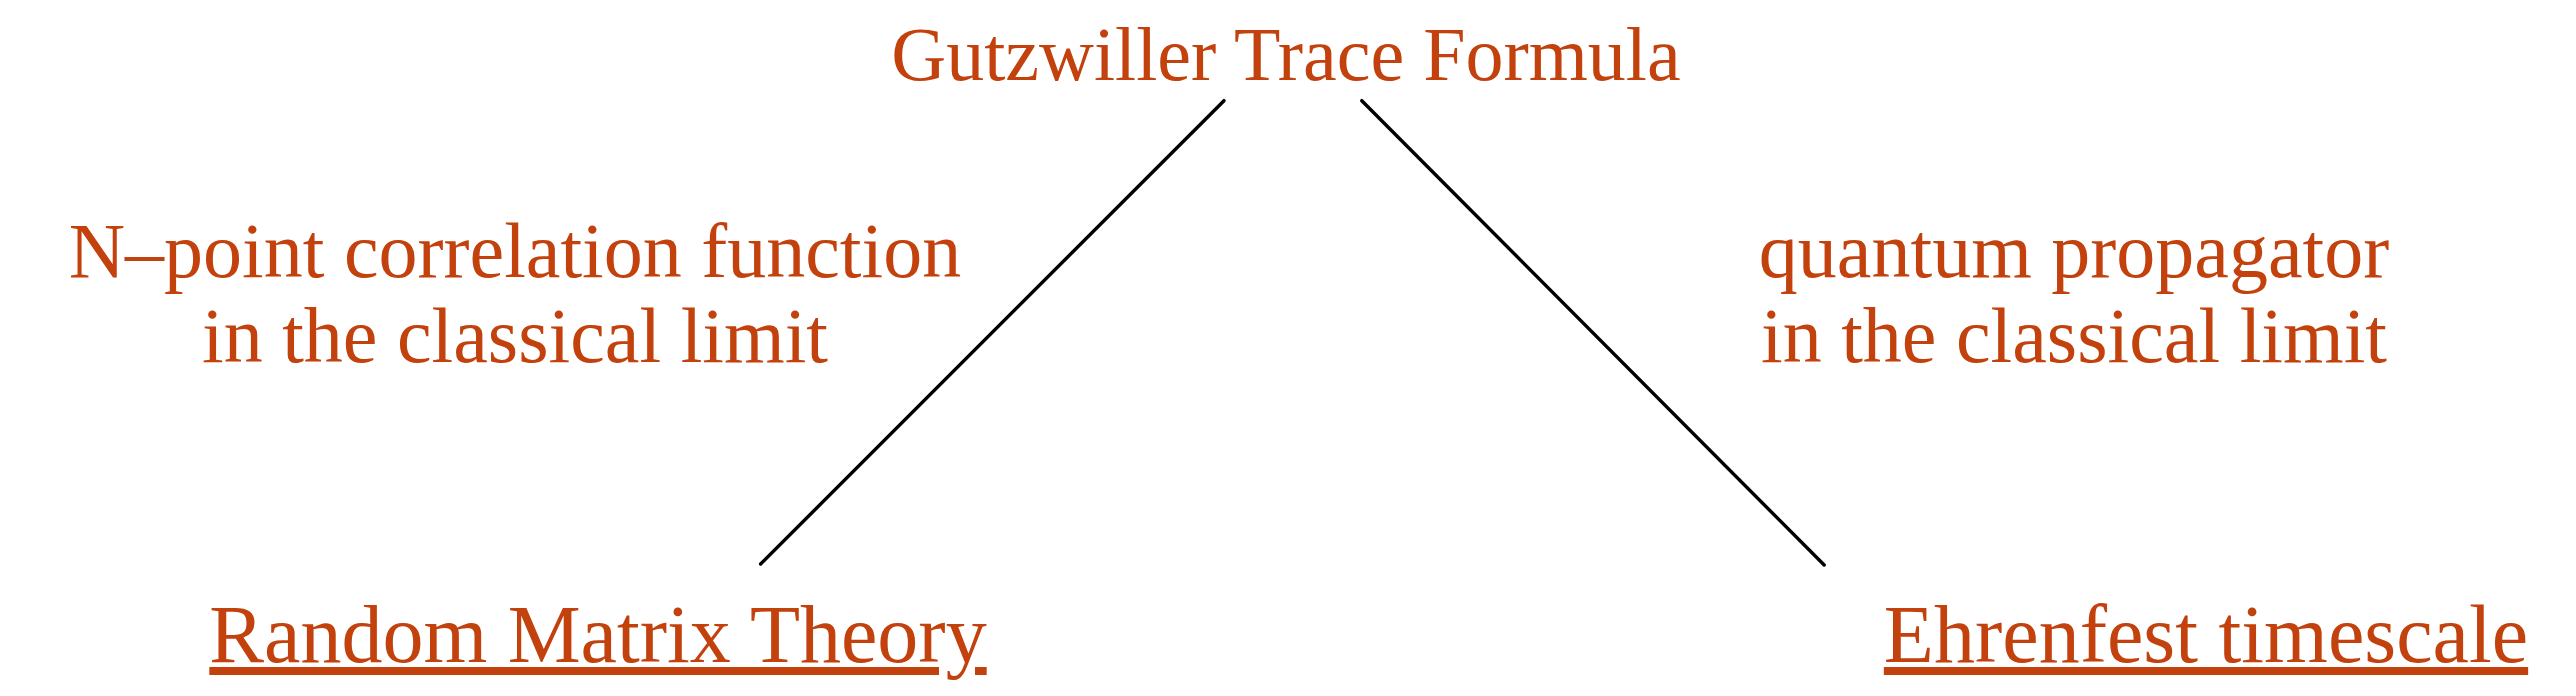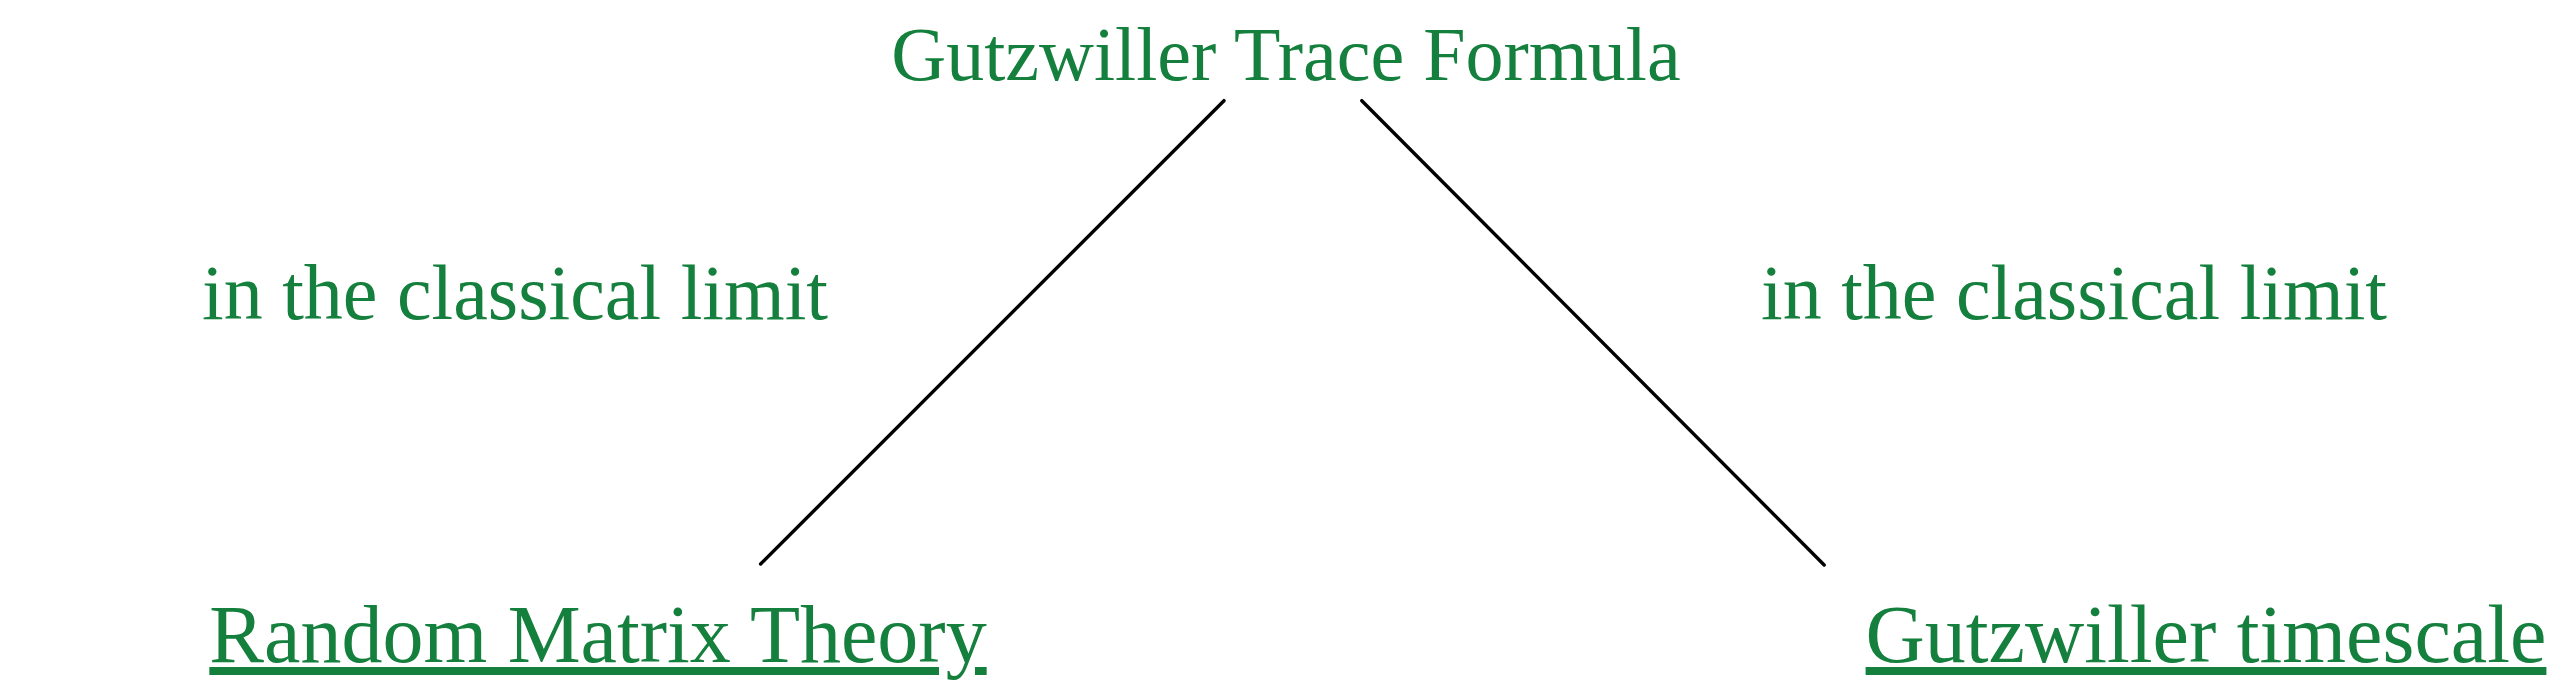--- a/index.html
+++ b/index.html
@@ -26,21 +26,21 @@
   .edges line {
     stroke: #000000;
     stroke-width: 3.5;
     stroke-linecap: round;
   }
   .node {
     position: absolute;
     transform: translate(-50%, -50%);
     white-space: nowrap;
     text-align: center;
-    color: #15803d;
+    color: #c2410c;
   }
   .node-title {
     font-size: 76px;
     line-height: 1.0;
   }
   .node-mid {
     font-size: 78px;
     line-height: 1.09;
   }
   .node-bottom {
@@ -57,29 +57,31 @@
   <svg class="edges" width="2576" height="696" viewBox="0 0 2635 712" xmlns="http://www.w3.org/2000/svg" aria-hidden="true">
     <line x1="1252" y1="103" x2="778" y2="577"></line>
     <line x1="1393" y1="103" x2="1866" y2="578"></line>
   </svg>
 
   <div class="node node-title" style="left:1286px; top:54px;">
     <span>Gutzwiller Trace Formula</span>
   </div>
 
   <div class="node node-mid" style="left:515px; top:293px;">
+    <div>N–point correlation function</div>
     <div>in the classical limit</div>
   </div>
 
   <div class="node node-mid" style="left:2074px; top:293px;">
+    <div>quantum propagator</div>
     <div>in the classical limit</div>
   </div>
 
   <div class="node node-bottom" style="left:598px; top:635px;">
     <span>Random Matrix Theory</span>
   </div>
 
   <div class="node node-bottom" style="left:2206px; top:635px;">
-    <span>Gutzwiller timescale</span>
+    <span>Ehrenfest timescale</span>
   </div>
 
 </div>
 
 
 </body></html>

